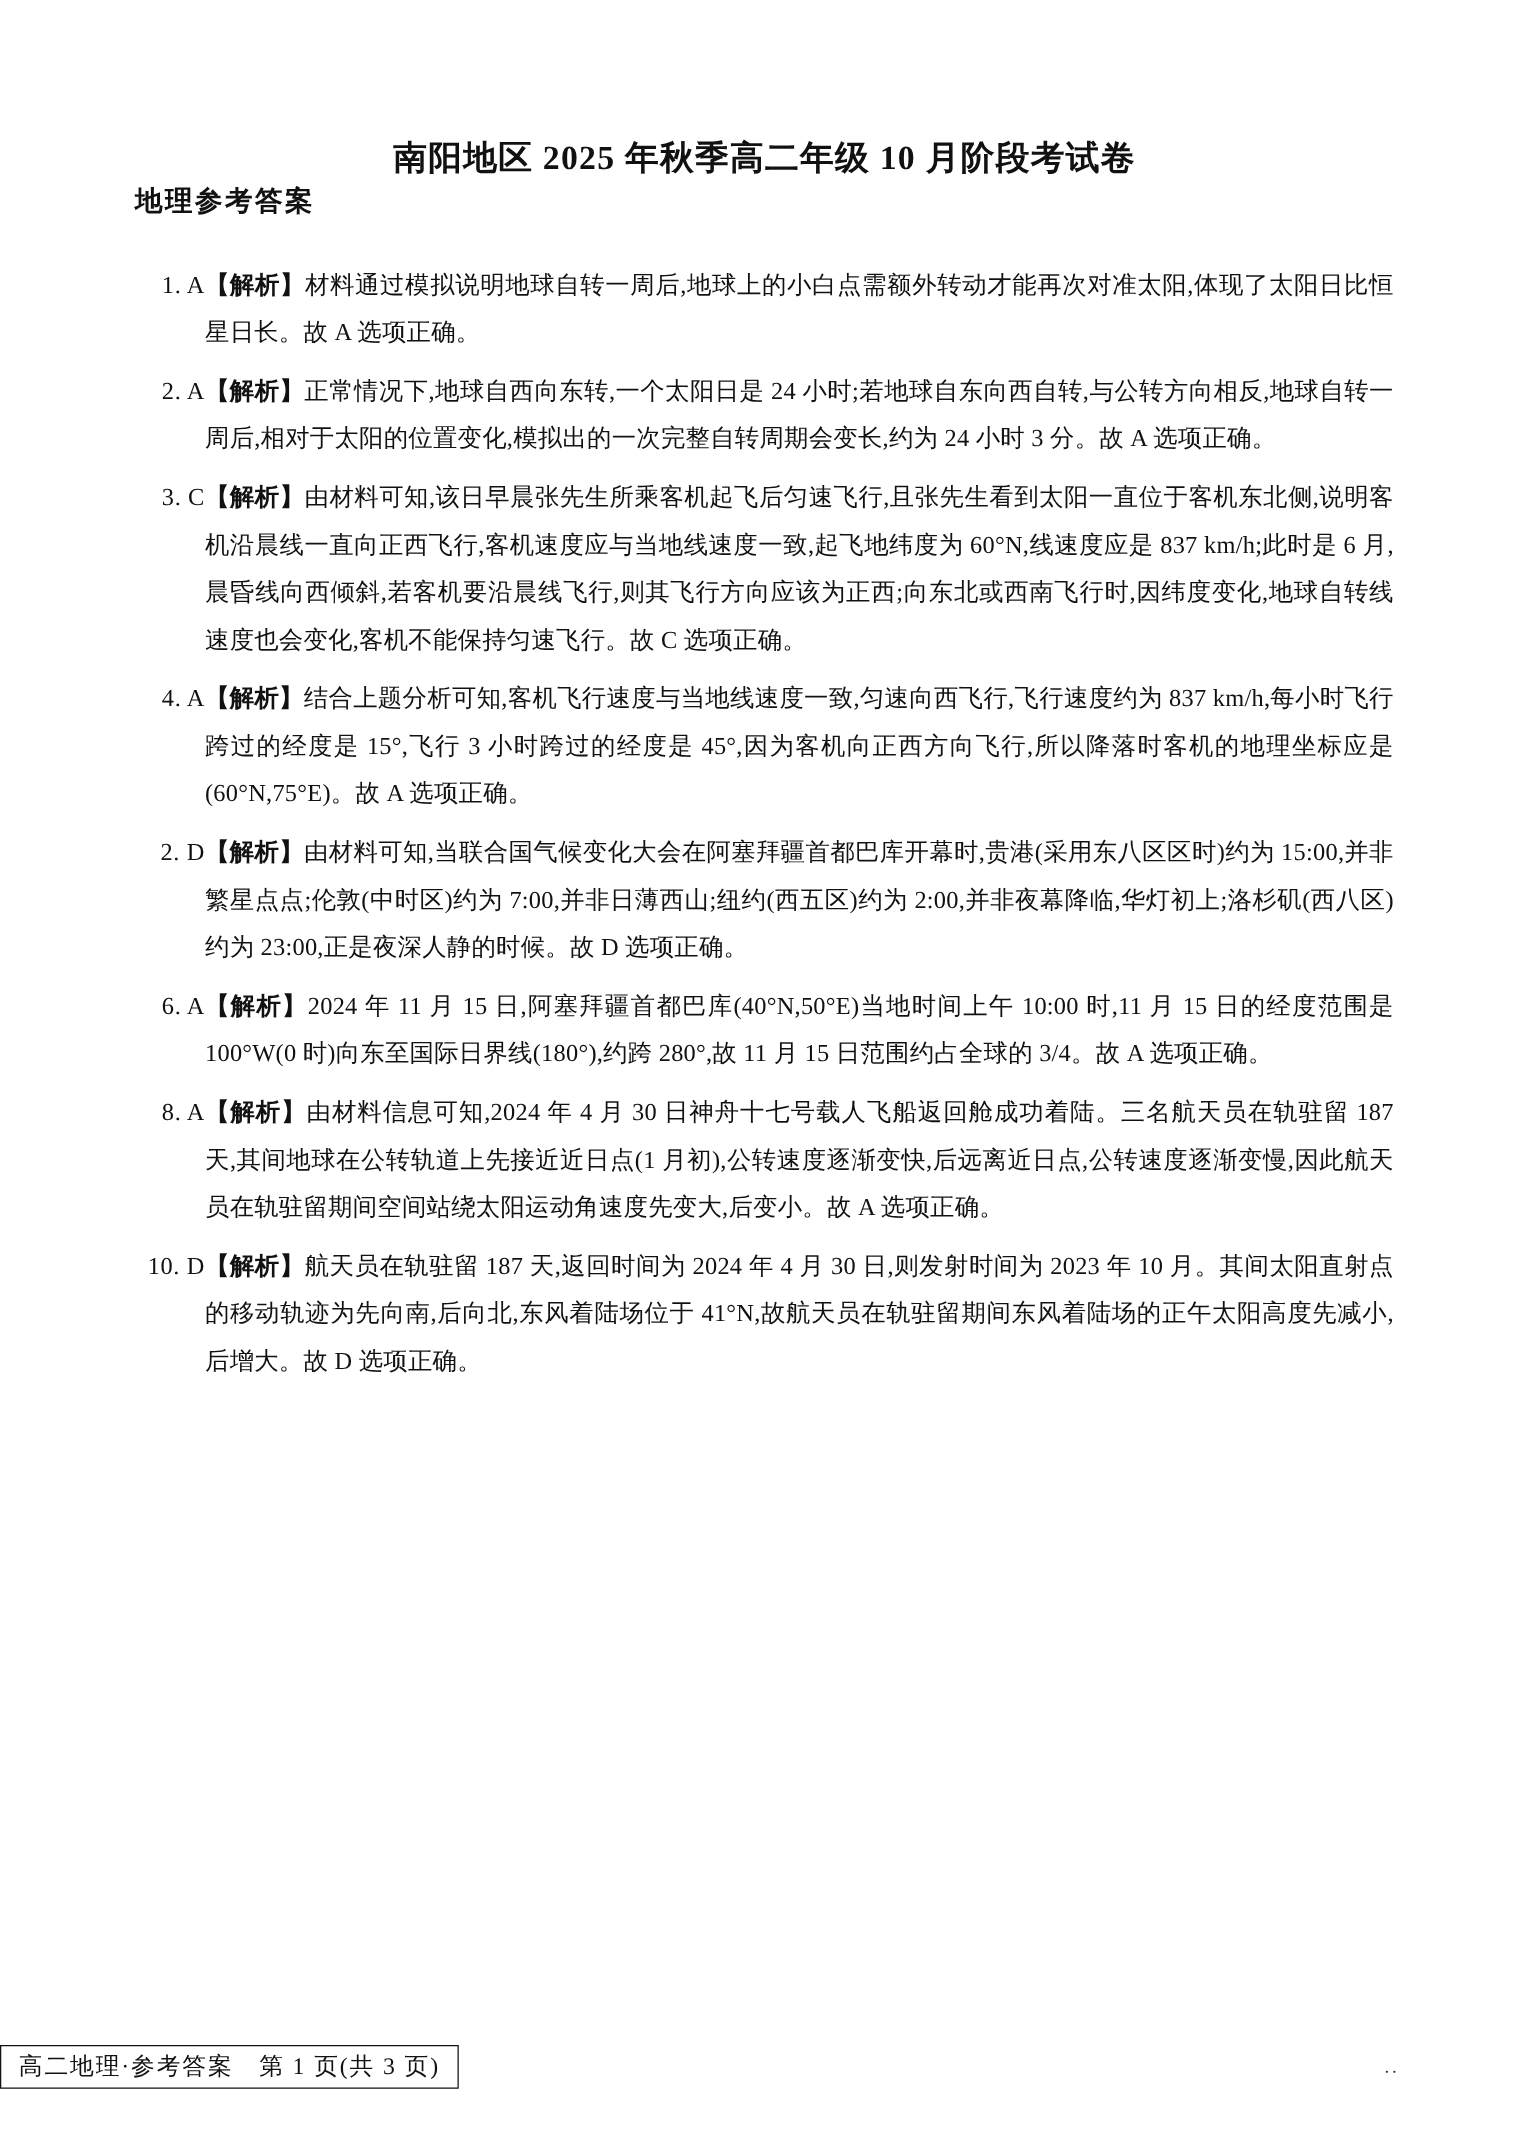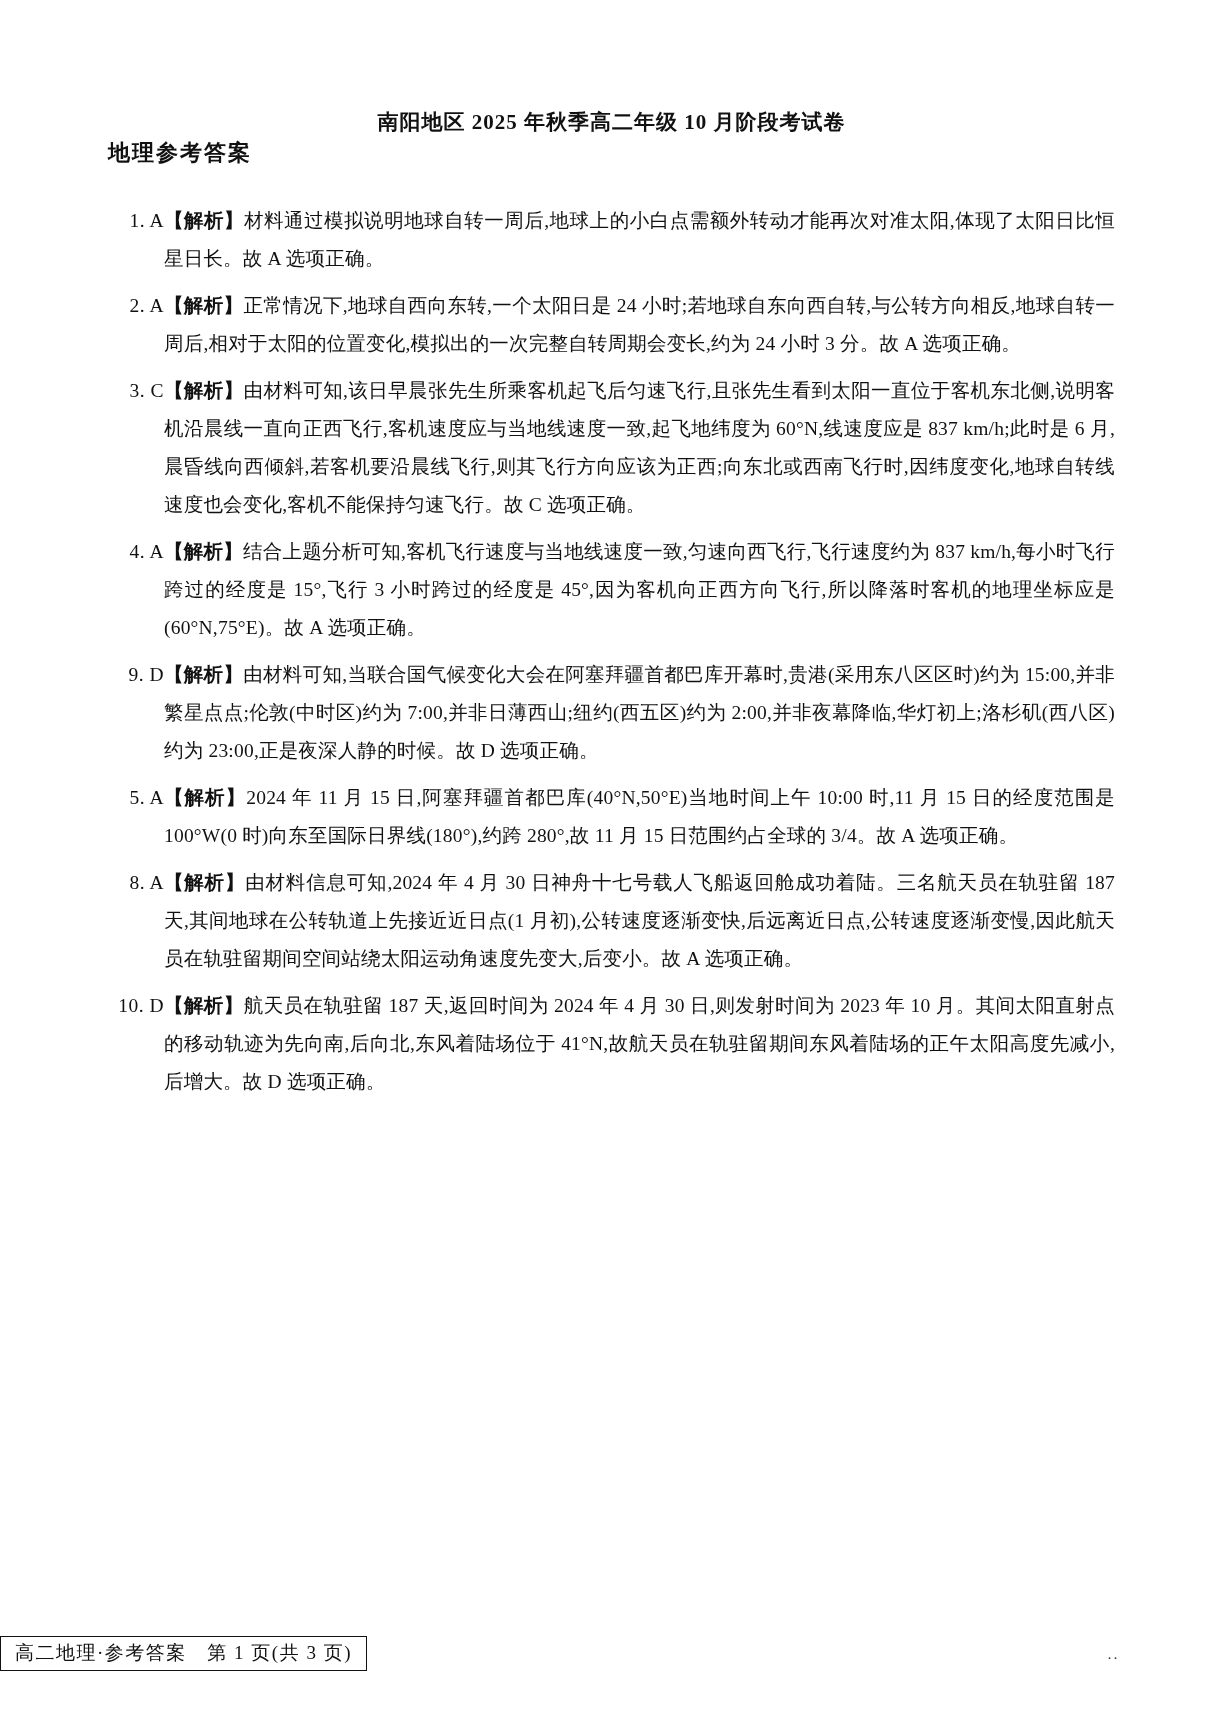--- a/index.html
+++ b/index.html
@@ -16,21 +16,21 @@
   }
   .page {
     width: 1223px;
     min-height: 1719px;
     box-sizing: border-box;
     padding: 96px 108px 40px 108px;
     position: relative;
   }
   .title-main {
     text-align: center;
-    font-size: 21px;
+    font-size: 27px;
     font-weight: bold;
     letter-spacing: 1px;
     line-height: 1.35;
     margin: 12px 0 2px 0;
   }
   .title-sub {
     text-align: left;
     font-size: 22px;
     font-weight: bold;
     letter-spacing: 2px;
@@ -110,26 +110,26 @@
       <div class="ans-num">3. C</div>
       <div class="ans-body"><span class="tag">【解析】</span>由材料可知,该日早晨张先生所乘客机起飞后匀速飞行,且张先生看到太阳一直位于客机东北侧,说明客机沿晨线一直向正西飞行,客机速度应与当地线速度一致,起飞地纬度为 60°N,线速度应是 837 km/h;此时是 6 月,晨昏线向西倾斜,若客机要沿晨线飞行,则其飞行方向应该为正西;向东北或西南飞行时,因纬度变化,地球自转线速度也会变化,客机不能保持匀速飞行。故 C 选项正确。</div>
     </div>
 
     <div class="ans-item">
       <div class="ans-num">4. A</div>
       <div class="ans-body"><span class="tag">【解析】</span>结合上题分析可知,客机飞行速度与当地线速度一致,匀速向西飞行,飞行速度约为 837 km/h,每小时飞行跨过的经度是 15°,飞行 3 小时跨过的经度是 45°,因为客机向正西方向飞行,所以降落时客机的地理坐标应是(60°N,75°E)。故 A 选项正确。</div>
     </div>
 
     <div class="ans-item">
-      <div class="ans-num">9. D</div>
+      <div class="ans-num">2. D</div>
       <div class="ans-body"><span class="tag">【解析】</span>由材料可知,当联合国气候变化大会在阿塞拜疆首都巴库开幕时,贵港(采用东八区区时)约为 15:00,并非繁星点点;伦敦(中时区)约为 7:00,并非日薄西山;纽约(西五区)约为 2:00,并非夜幕降临,华灯初上;洛杉矶(西八区)约为 23:00,正是夜深人静的时候。故 D 选项正确。</div>
     </div>
 
     <div class="ans-item">
-      <div class="ans-num">5. A</div>
+      <div class="ans-num">6. A</div>
       <div class="ans-body"><span class="tag">【解析】</span>2024 年 11 月 15 日,阿塞拜疆首都巴库(40°N,50°E)当地时间上午 10:00 时,11 月 15 日的经度范围是 100°W(0 时)向东至国际日界线(180°),约跨 280°,故 11 月 15 日范围约占全球的 3/4。故 A 选项正确。</div>
     </div>
 
 
     <div class="ans-item">
       <div class="ans-num">8. A</div>
       <div class="ans-body"><span class="tag">【解析】</span>由材料信息可知,2024 年 4 月 30 日神舟十七号载人飞船返回舱成功着陆。三名航天员在轨驻留 187 天,其间地球在公转轨道上先接近近日点(1 月初),公转速度逐渐变快,后远离近日点,公转速度逐渐变慢,因此航天员在轨驻留期间空间站绕太阳运动角速度先变大,后变小。故 A 选项正确。</div>
     </div>
 
 

